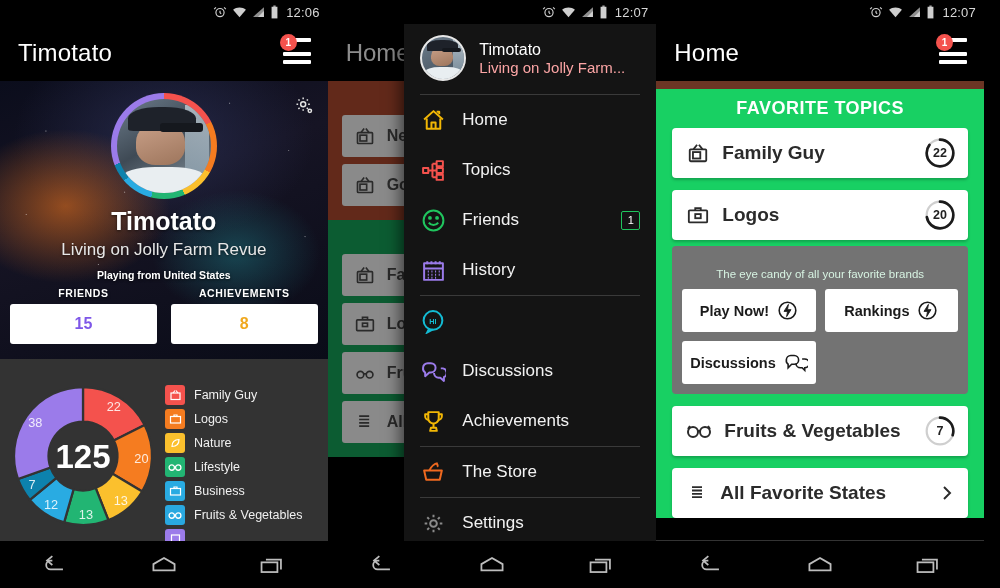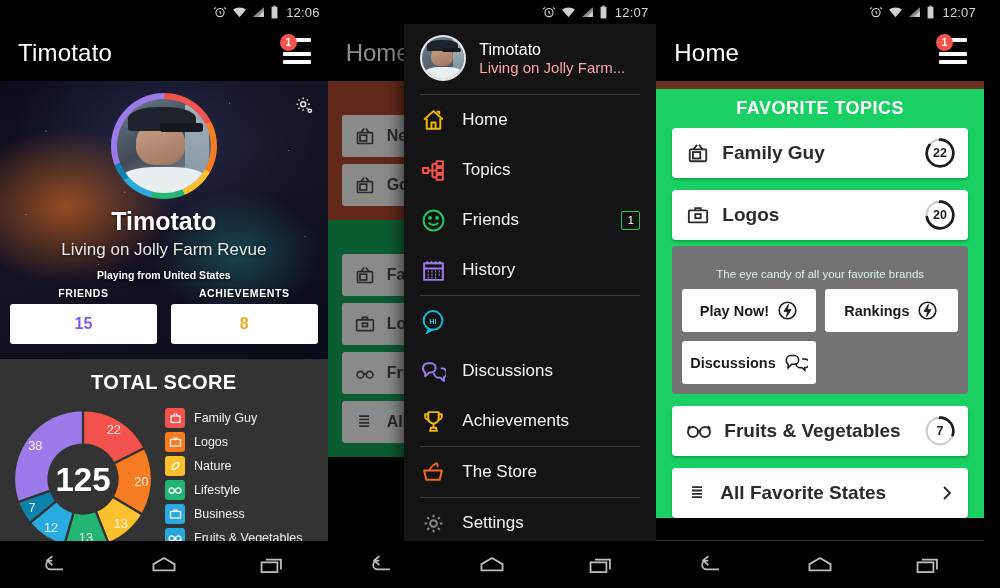--- a/index.html
+++ b/index.html
@@ -235,21 +235,20 @@
         <div class="stat">
           <div class="stat-label">ACHIEVEMENTS</div>
           <div class="stat-box">
             <span class="stat-val" style="color:#f0a81e">8</span>
           </div>
         </div>
       </div>
     </div>
 
     <div class="score-sec">
-      <div class="score-title">TOTAL SCORE</div>
       <div class="score-body">
         <div class="donut-col">
           <svg width="150" height="150" viewBox="0 0 200 200">
             <g id="donut-slices">
                 <path d="M 100 8
        A 92 92 0 0 1 182.23341102191625 58.74874411971703
        L 141.11670551095813 79.37437205985852
        A 46 46 0 0 0 100 54 Z" fill="#f4524d" stroke="#333333" stroke-width="3"></path>
                 <text x="140.96362113698106" y="33.62243042001404" text-anchor="middle" dominant-baseline="central" font-family="Liberation Sans, sans-serif" font-size="17" fill="#ffffff" fill-opacity=".85">22</text>
                 <path d="M 182.23341102191625 58.74874411971703

